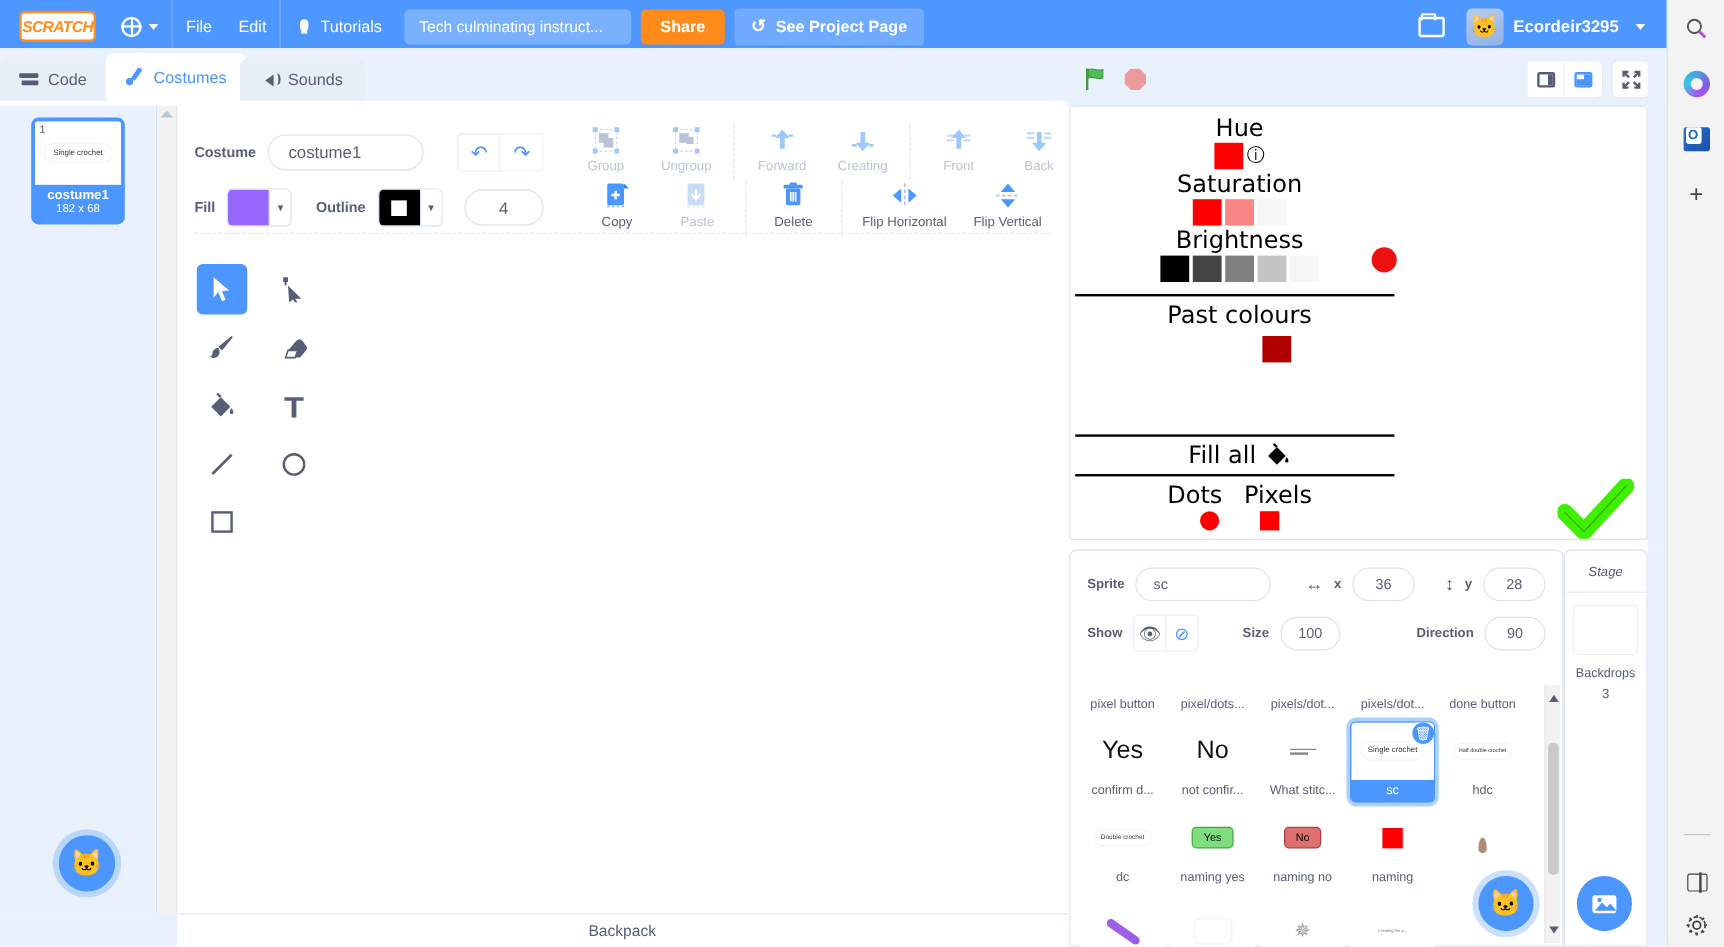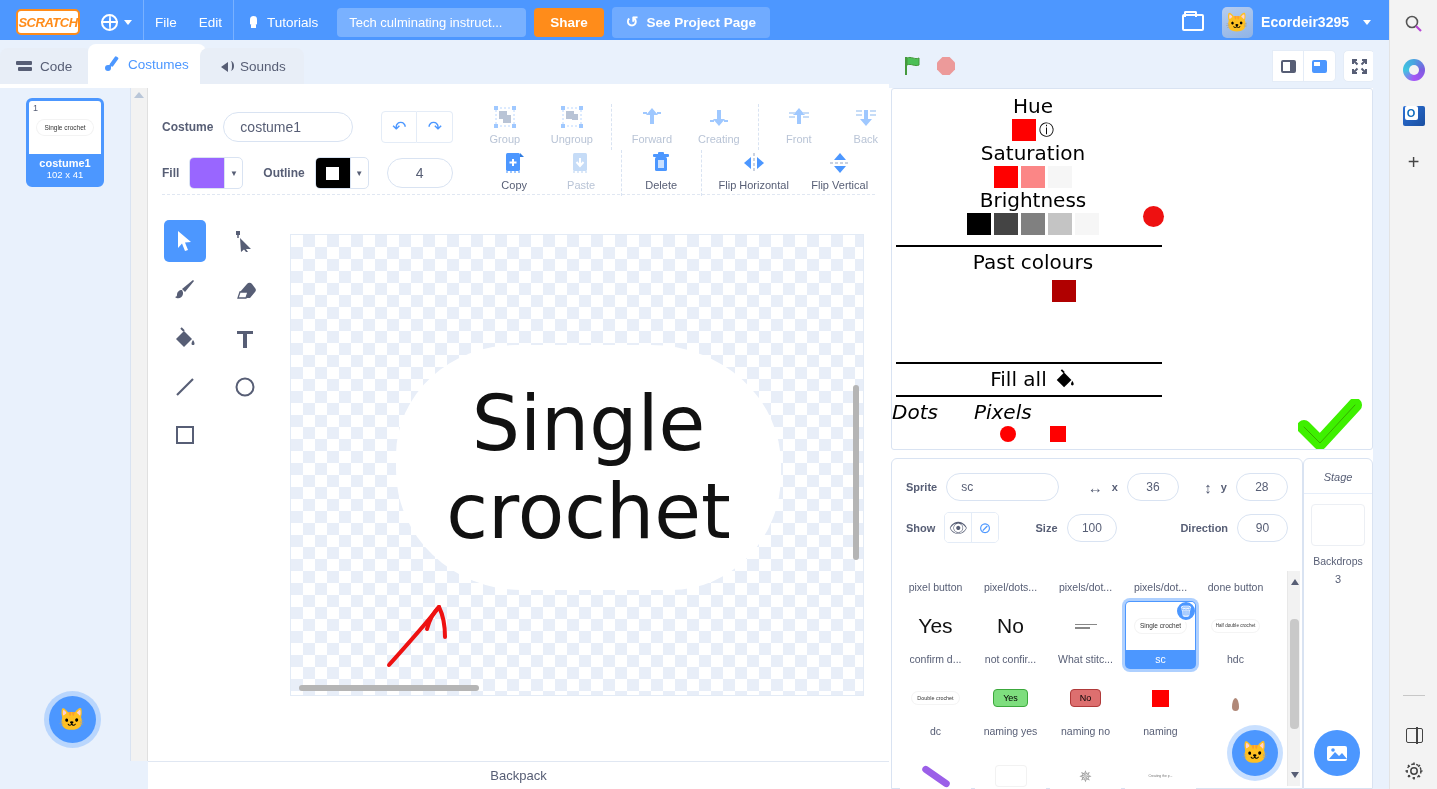--- a/index.html
+++ b/index.html
@@ -397,21 +397,21 @@
     </div>
   </div>
 
   <div class="costume-col">
     <div class="costume-item sel">
       <div class="ci-thumb">
         <span class="ci-num">1</span>
         <span class="ci-blob">Single crochet</span>
       </div>
       <div class="ci-name">costume1</div>
-      <div class="ci-size">102 x 41</div>
+      <div class="ci-size">182 x 68</div>
     </div>
   </div>
   <div class="col-scroll"></div>
   <div class="scroll-arrow-up"></div>
   <div class="fab fab-costume">
     <span class="cat-glyph">🐱</span>
   </div>
 
   <div class="paint">
 
@@ -613,35 +613,20 @@
             <circle cx="11" cy="11" r="8.5" fill="none" stroke="currentColor" stroke-width="2"></circle>
           </svg>
       </span>
       <span class="tool">
         <svg width="22" height="22" viewBox="0 0 22 22">
             <rect x="3" y="3" width="16" height="16" fill="none" stroke="currentColor" stroke-width="2"></rect>
           </svg>
       </span>
     </div>
 
-    <div class="canvas-wrap">
-      <div class="art-blob">
-        <div class="art-text">
-          <div>Single</div>
-          <div>crochet</div>
-        </div>
-      </div>
-      <svg class="arrow-svg" width="110" height="90" viewBox="0 0 110 90">
-        <path d="M8 80 C24 62 44 40 58 22" stroke="#ee1111" stroke-width="4" fill="none" stroke-linecap="round"></path>
-        <path d="M58 22 C52 28 48 36 46 44" stroke="#ee1111" stroke-width="4" fill="none" stroke-linecap="round"></path>
-        <path d="M58 22 C62 30 64 42 64 52" stroke="#ee1111" stroke-width="4" fill="none" stroke-linecap="round"></path>
-      </svg>
-      <div class="cv-vscroll"></div>
-      <div class="cv-hscroll"></div>
-    </div>
 
   </div>
 
   <div class="stagehdr">
     <svg class="flag-ic" viewBox="0 0 22 20">
       <path d="M3 1 v18" stroke="#45993d" stroke-width="2"></path>
       <path d="M4 2 c4-2 8 2 12 0 v7 c-4 2-8-2-12 0z" fill="#4cbf56" stroke="#45993d" stroke-width="1"></path>
     </svg>
     <div class="stop-ic"></div>
     <div class="stg-spacer"></div>
@@ -689,21 +674,21 @@
       <div class="hr-line" style="margin:60px 12px 3px 4px"></div>
       <div style="display:flex;align-items:center;justify-content:center;gap:7px;">
         <span class="panel-lbl">Fill all</span>
         <svg width="22" height="22" viewBox="0 0 24 24">
             <path d="M3 13 L11 5 L19 13 L11 21z" fill="#000"></path>
             <path d="M11 5 L8 2" stroke="#000" stroke-width="2"></path>
             <path d="M20 14 c2 3 2 5 0 5 c-2 0-2-2 0-5z" fill="#000"></path>
           </svg>
       </div>
       <div class="hr-line" style="margin:4px 12px 3px 4px"></div>
-      <div style="display:flex;gap:36px;font-style:italic;">
+      <div style="display:flex;justify-content:center;gap:18px;">
         <span class="panel-lbl">Dots</span>
         <span class="panel-lbl">Pixels</span>
       </div>
       <div style="display:flex;justify-content:center;gap:34px;margin-top:2px;">
         <span style="width:16px;height:16px;border-radius:50%;background:#ff0000;"></span>
         <span style="width:16px;height:16px;background:#ff0000;"></span>
       </div>
     </div>
     <span style="position:absolute;left:251px;top:117px;width:21px;height:21px;border-radius:50%;background:#ee1111;"></span>
     <svg style="position:absolute;left:406px;top:310px;" width="64" height="52" viewBox="0 0 64 52">

